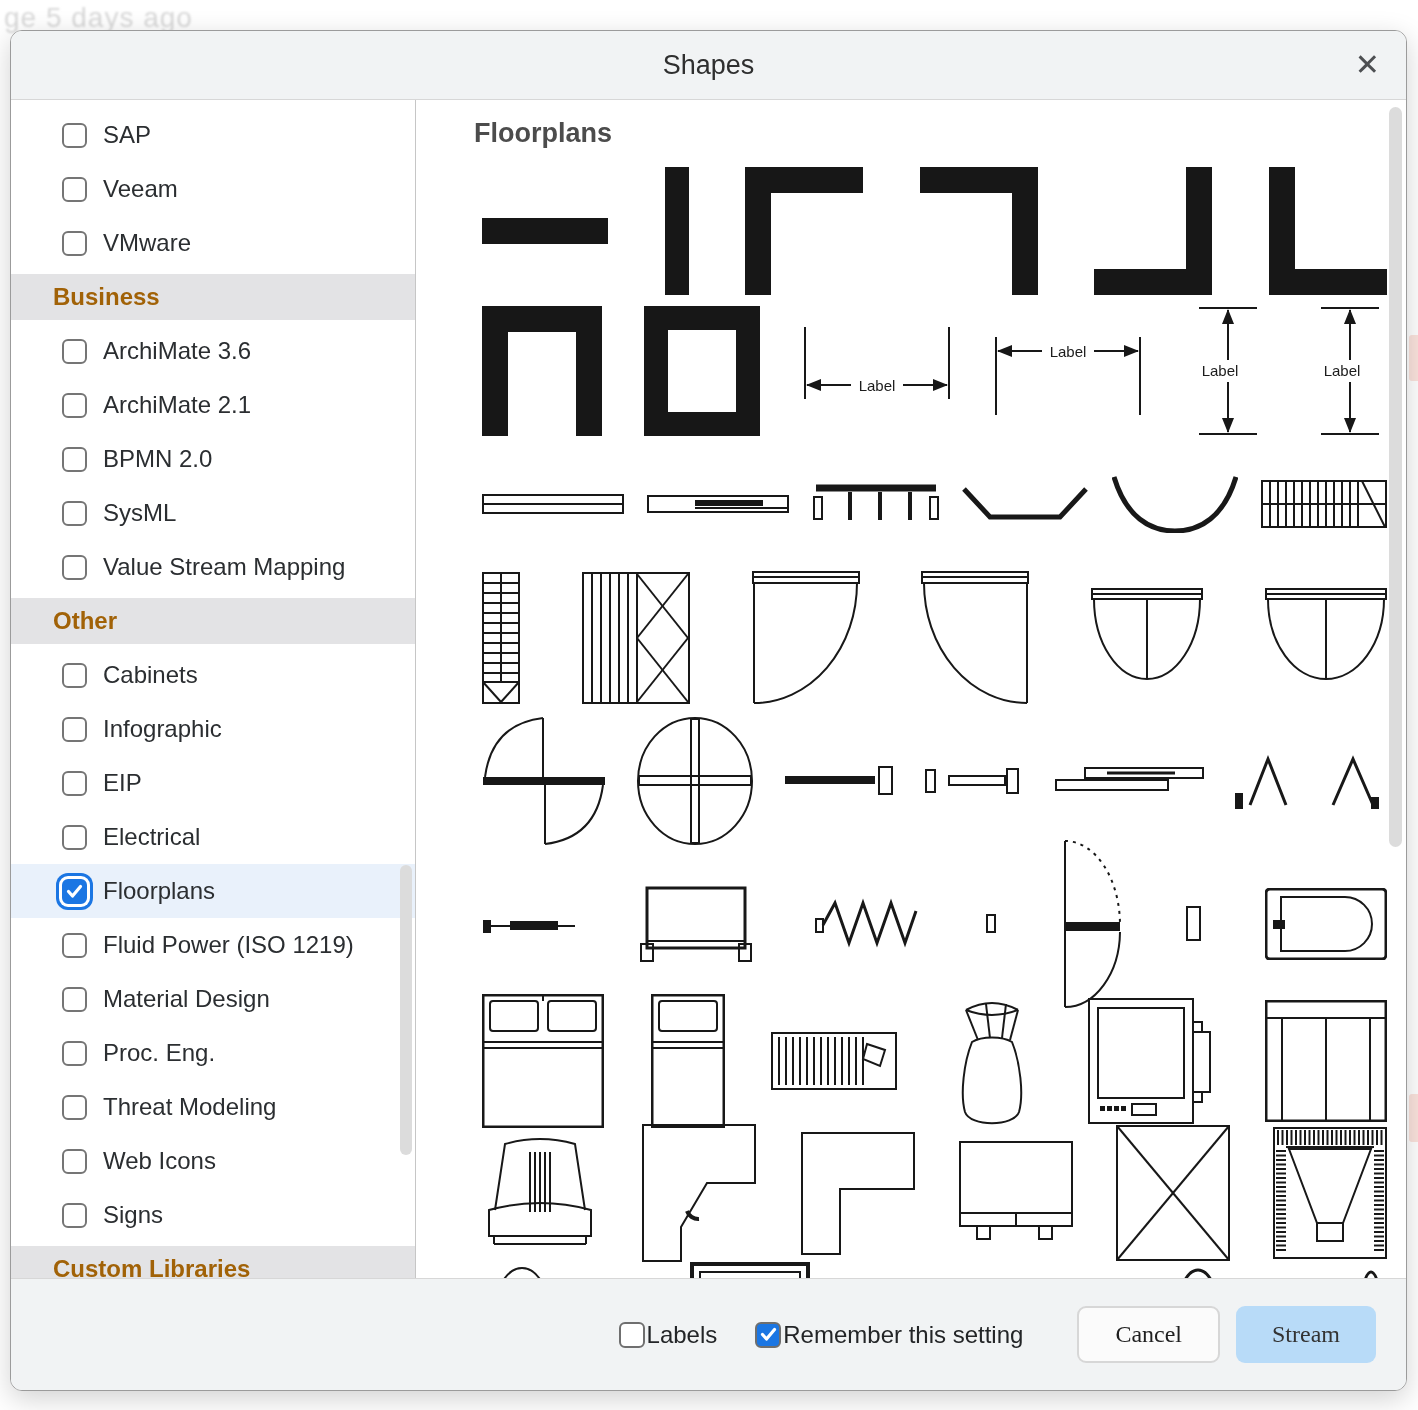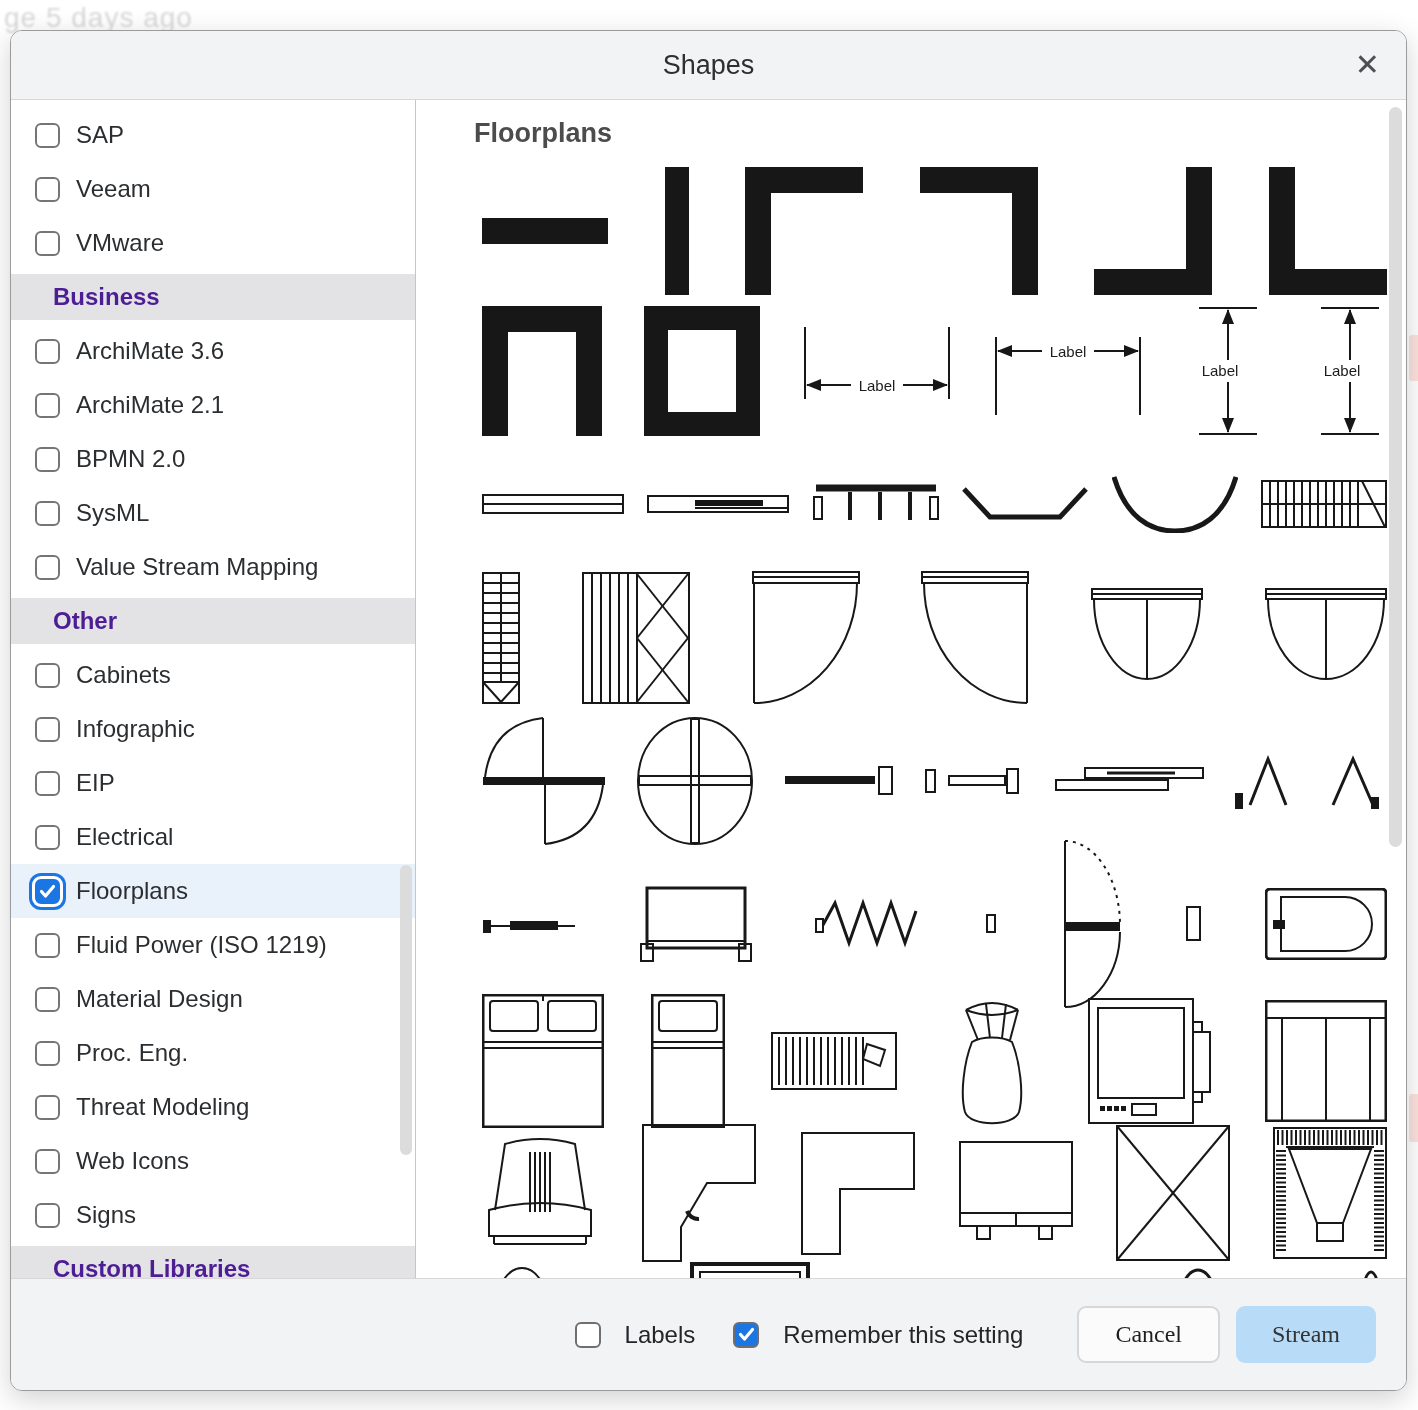--- a/index.html
+++ b/index.html
@@ -21,29 +21,29 @@
   }
   .dlg-header{flex:0 0 68px;background:var(--panelbg);border-bottom:1px solid #d7d7d7;
     position:relative;display:flex;align-items:center;justify-content:center}
   .dlg-title{font-size:27px;font-weight:normal;color:#2f2f2f}
   .close{position:absolute;right:26px;top:50%;transform:translateY(-50%);
     font-size:30px;color:#4d4f52;cursor:pointer;line-height:1}
 
   .dlg-body{flex:1;display:flex;min-height:0}
   .sidebar{flex:0 0 405px;width:405px;border-right:1px solid #c6c6c6;position:relative;
     overflow:hidden;padding-top:8px;box-sizing:border-box;background:#fff}
-  .side-row{height:54px;display:flex;align-items:center;padding-left:24px}
+  .side-row{height:54px;display:flex;align-items:center;padding-left:51px}
   .side-row.selected{background:var(--selrow);width:calc(100% - 14px)}
   .cb{width:25px;height:25px;border:2px solid #757575;border-radius:6px;background:#fff;
     box-sizing:border-box;flex:0 0 25px;display:flex;align-items:center;justify-content:center}
   .cb.checked{background:var(--accent);border-color:var(--accent)}
   .cb.ring{box-shadow:0 0 0 3px #ffffff,0 0 0 6px var(--accent)}
   .side-label{margin-left:16px;font-size:24px;color:#2b2e31;white-space:nowrap}
   .side-section{height:46px;background:var(--sectionbg);display:flex;align-items:center;
-    padding-left:42px;font-size:24px;font-weight:bold;color:#4c1d95;margin:4px 0}
+    padding-left:42px;font-size:24px;font-weight:bold;color:#a16207;margin:4px 0}
   .scroll-thumb{position:absolute;background:#dcdcdc;border-radius:7px}
   .sb-thumb{right:3px;top:765px;width:12px;height:290px}
   .panel-thumb{right:4px;top:7px;width:13px;height:740px}
 
   .panel{flex:1;position:relative;overflow:hidden;padding:18px 0 0 58px;box-sizing:border-box;background:#fff}
   .panel-title{font-size:27px;font-weight:bold;color:#4c4c4c;height:32px}
   .shape-row{display:flex;justify-content:space-between;align-items:center;width:905px;margin-left:8px}
   .shape-row .shape{display:flex;align-items:center;justify-content:center}
   .r1{margin-top:16px;height:130px}
   .r2{margin-top:10px;height:130px}
@@ -51,21 +51,21 @@
   .r4{margin-top:38px;height:136px}
   .r5{margin-top:12px;height:126px}
   .r6{margin-top:10px;height:140px}
   .r7{margin-top:0px;height:134px}
   .r8{margin-top:0px;height:130px}
   .r9{margin-top:4px;height:120px;align-items:flex-start}
   svg{display:block}
 
   .dlg-footer{flex:0 0 112px;background:var(--panelbg);border-top:1px solid #d7d7d7;
     display:flex;align-items:center;justify-content:flex-end;padding-right:30px;box-sizing:border-box}
-  .foot-group{display:flex;align-items:center;gap:24px}
+  .foot-group{display:flex;align-items:center;gap:2px}
   .foot-group.labels{margin-right:38px}
   .foot-group.remember{margin-right:54px}
   .cb.small{width:26px;height:26px;flex:0 0 26px;border-color:#6f6f6f}
   .foot-label{font-size:24px;color:#232527;white-space:nowrap}
   .btn{font-family:Liberation Serif, serif;font-size:24px;height:57px;border-radius:9px;
     padding:0 36px;cursor:pointer}
   .btn.cancel{background:#fbfbfb;border:2px solid #d7d7d7;color:#1f1f1f;margin-right:16px}
   .btn.apply{background:var(--applybg);border:none;color:#333333}
 </style>
 </head>

